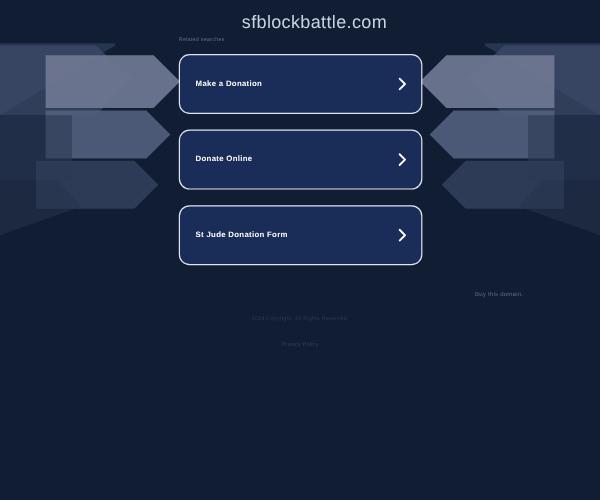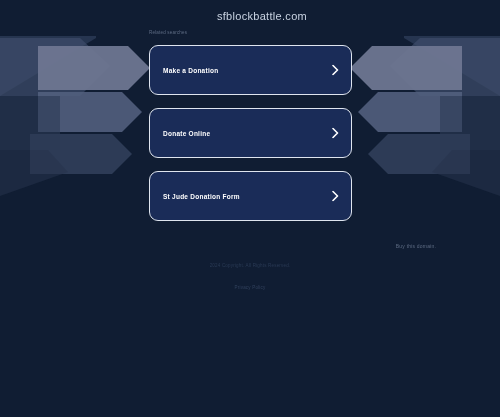--- a/index.html
+++ b/index.html
@@ -30,21 +30,21 @@
   }
   .bg-deco svg { display: block; }
 
   
   .domain-title {
     position: absolute;
     top: 10px;
     left: 0;
     right: 0;
     text-align: center;
-    font-size: 11px;
+    font-size: 15px;
     color: #c9d3e2;
     letter-spacing: 0.3px;
     z-index: 5;
     padding-left: 24px;
   }
 
   .related-label {
     position: absolute;
     top: 30px;
     left: 149px;

